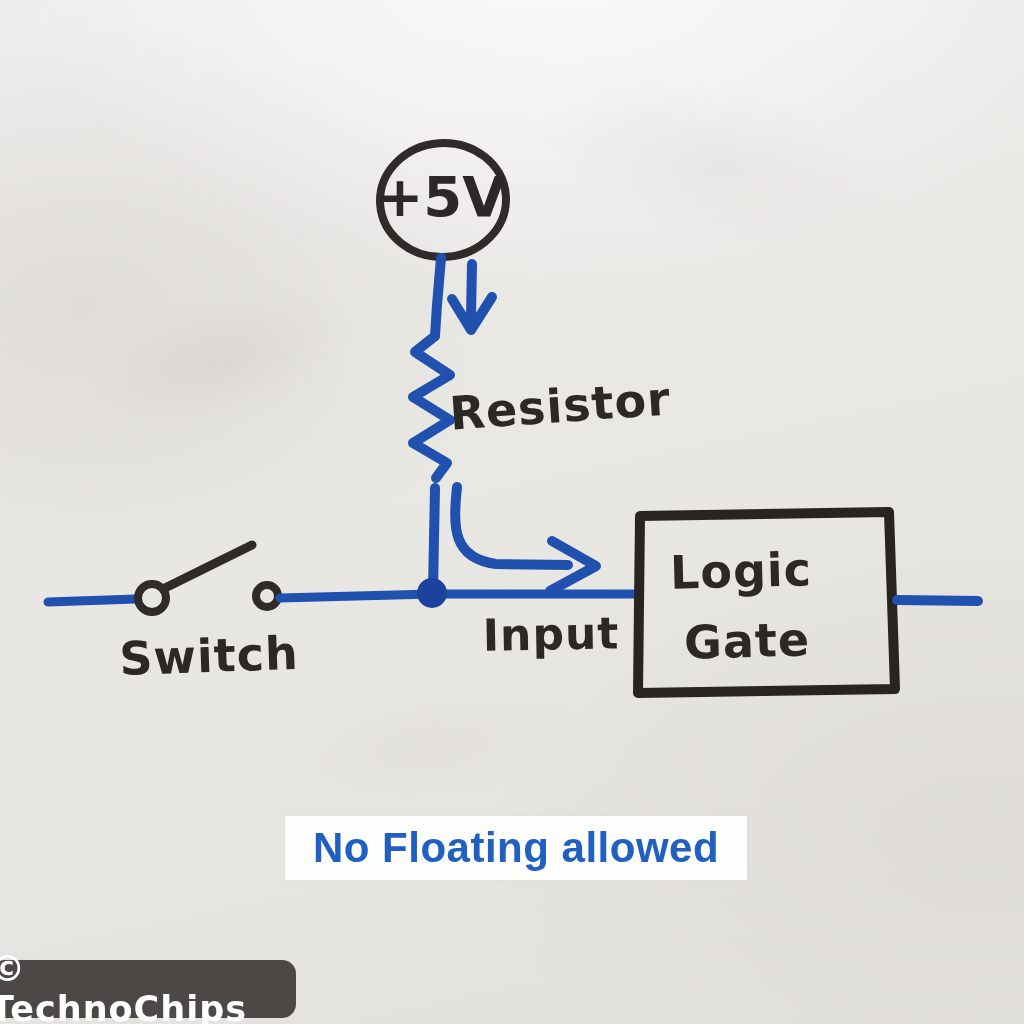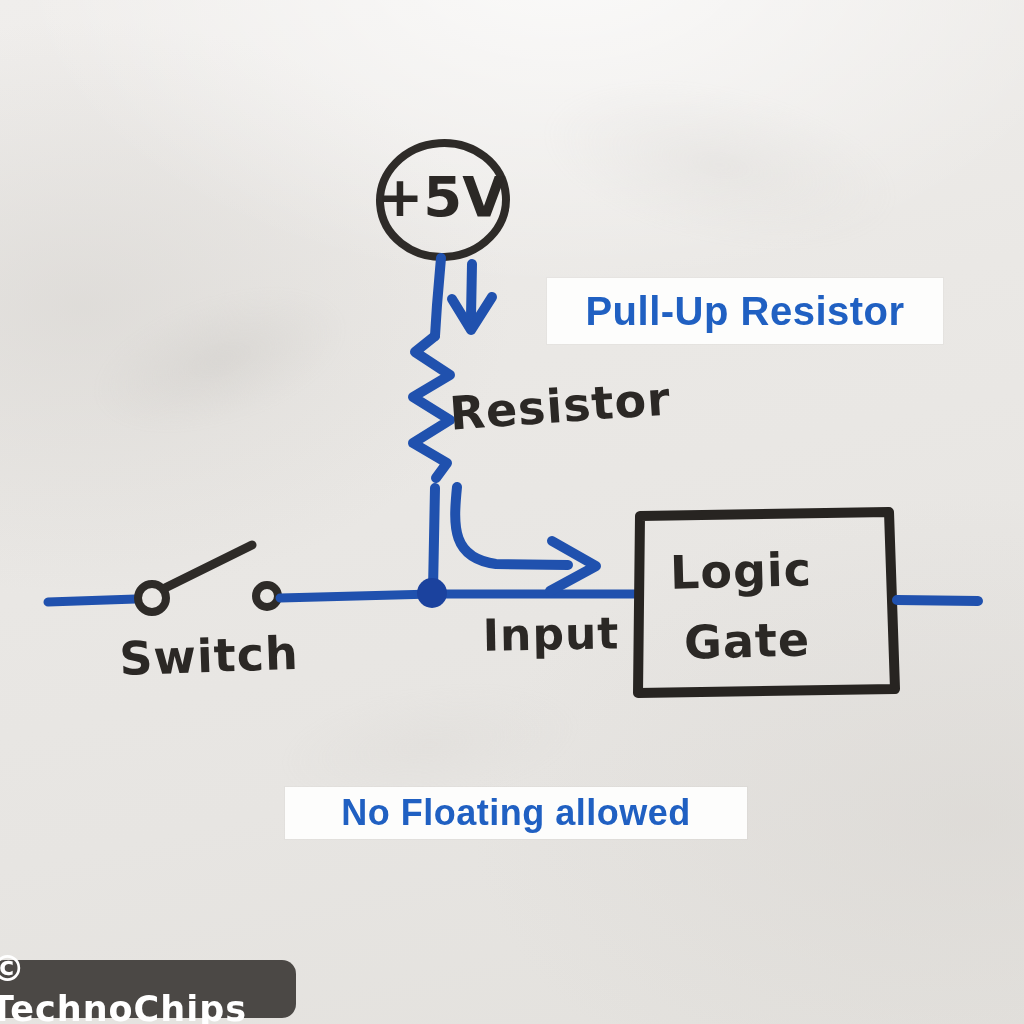--- a/index.html
+++ b/index.html
@@ -28,21 +28,21 @@
   .supply-text{font-size:56px;letter-spacing:0;}
   .hw-resistor{font-size:46px;transform:translate(-50%,-50%) rotate(-4deg);}
   .hw-switch{font-size:46px;transform:translate(-50%,-50%) rotate(-2deg);}
   .hw-input{font-size:44px;transform:translate(-50%,-50%) rotate(-1deg);}
   .hw-gate{font-size:46px;transform:translate(-50%,-50%) rotate(-1.5deg);}
 
   .callout{position:absolute;display:flex;align-items:center;justify-content:center;
     background:#fdfdfc;box-shadow:0 0 0 1px rgba(0,0,0,0.02);
     color:#2060c2;font-weight:600;letter-spacing:0.5px;}
   .callout.pullup{left:547px;top:278px;width:396px;height:66px;font-size:40px;}
-  .callout.floating{left:285px;top:787px;width:462px;height:52px;font-size:36px;}
+  .callout.floating{left:285px;top:816px;width:462px;height:64px;font-size:42px;}
 
   .watermark{position:absolute;left:-10px;top:960px;width:306px;height:58px;
     background:#4b4845;border-radius:14px;display:flex;align-items:center;justify-content:center;
     color:#ffffff;font-weight:700;font-size:35px;letter-spacing:1px;
     font-family:"DejaVu Sans","Liberation Sans",sans-serif;}
 </style>
 </head>
 <body>
 
 <div class="whiteboard">
@@ -93,23 +93,20 @@
   <div class="lbl hw hw-resistor" style="left:560px;top:406px;">Resistor</div>
 
   <div class="lbl hw hw-switch" style="left:209px;top:656px;">Switch</div>
 
   <div class="lbl hw hw-input" style="left:551px;top:634px;">Input</div>
 
   <div class="lbl hw hw-gate" style="left:741px;top:571px;">Logic</div>
 
   <div class="lbl hw hw-gate" style="left:747px;top:641px;">Gate</div>
 
-  <div class="callout pullup">
-    <span>Pull-Up Resistor</span>
-  </div>
 
   <div class="callout floating">
     <span>No Floating allowed</span>
   </div>
 
   <div class="watermark">
     <span>© TechnoChips</span>
   </div>
 
 </div>

